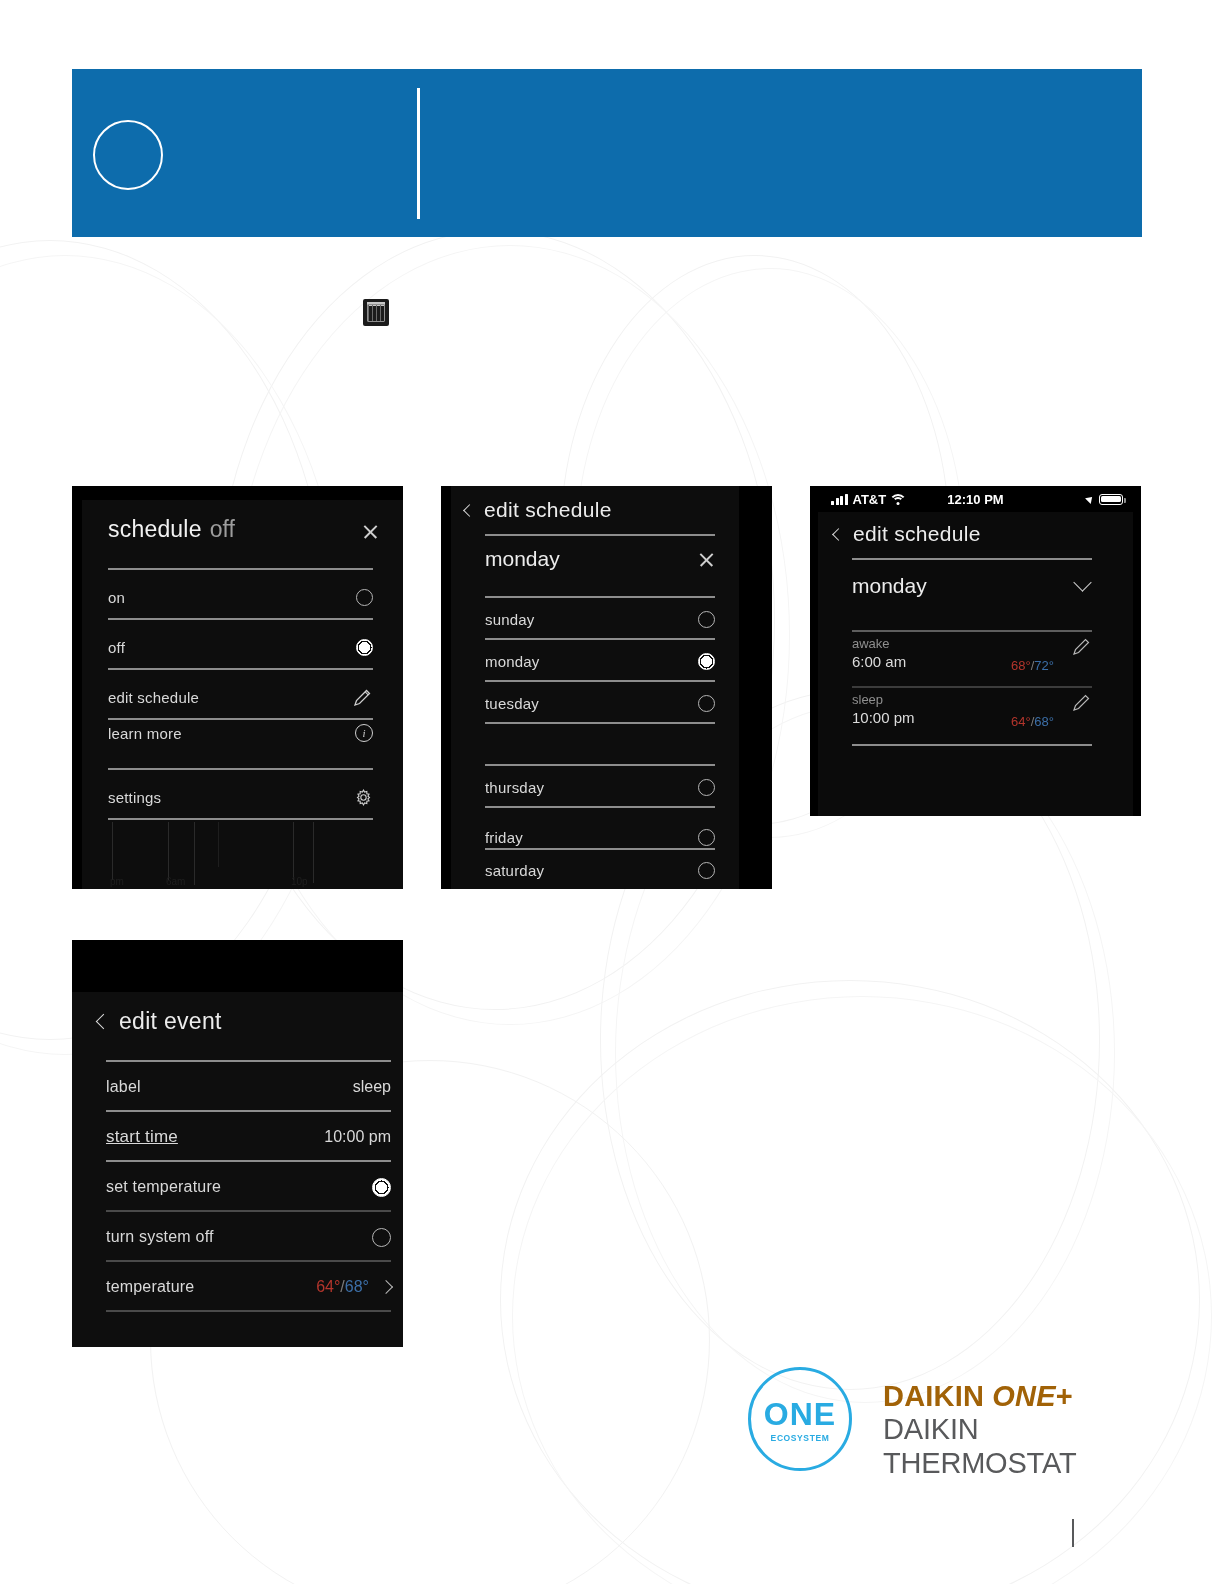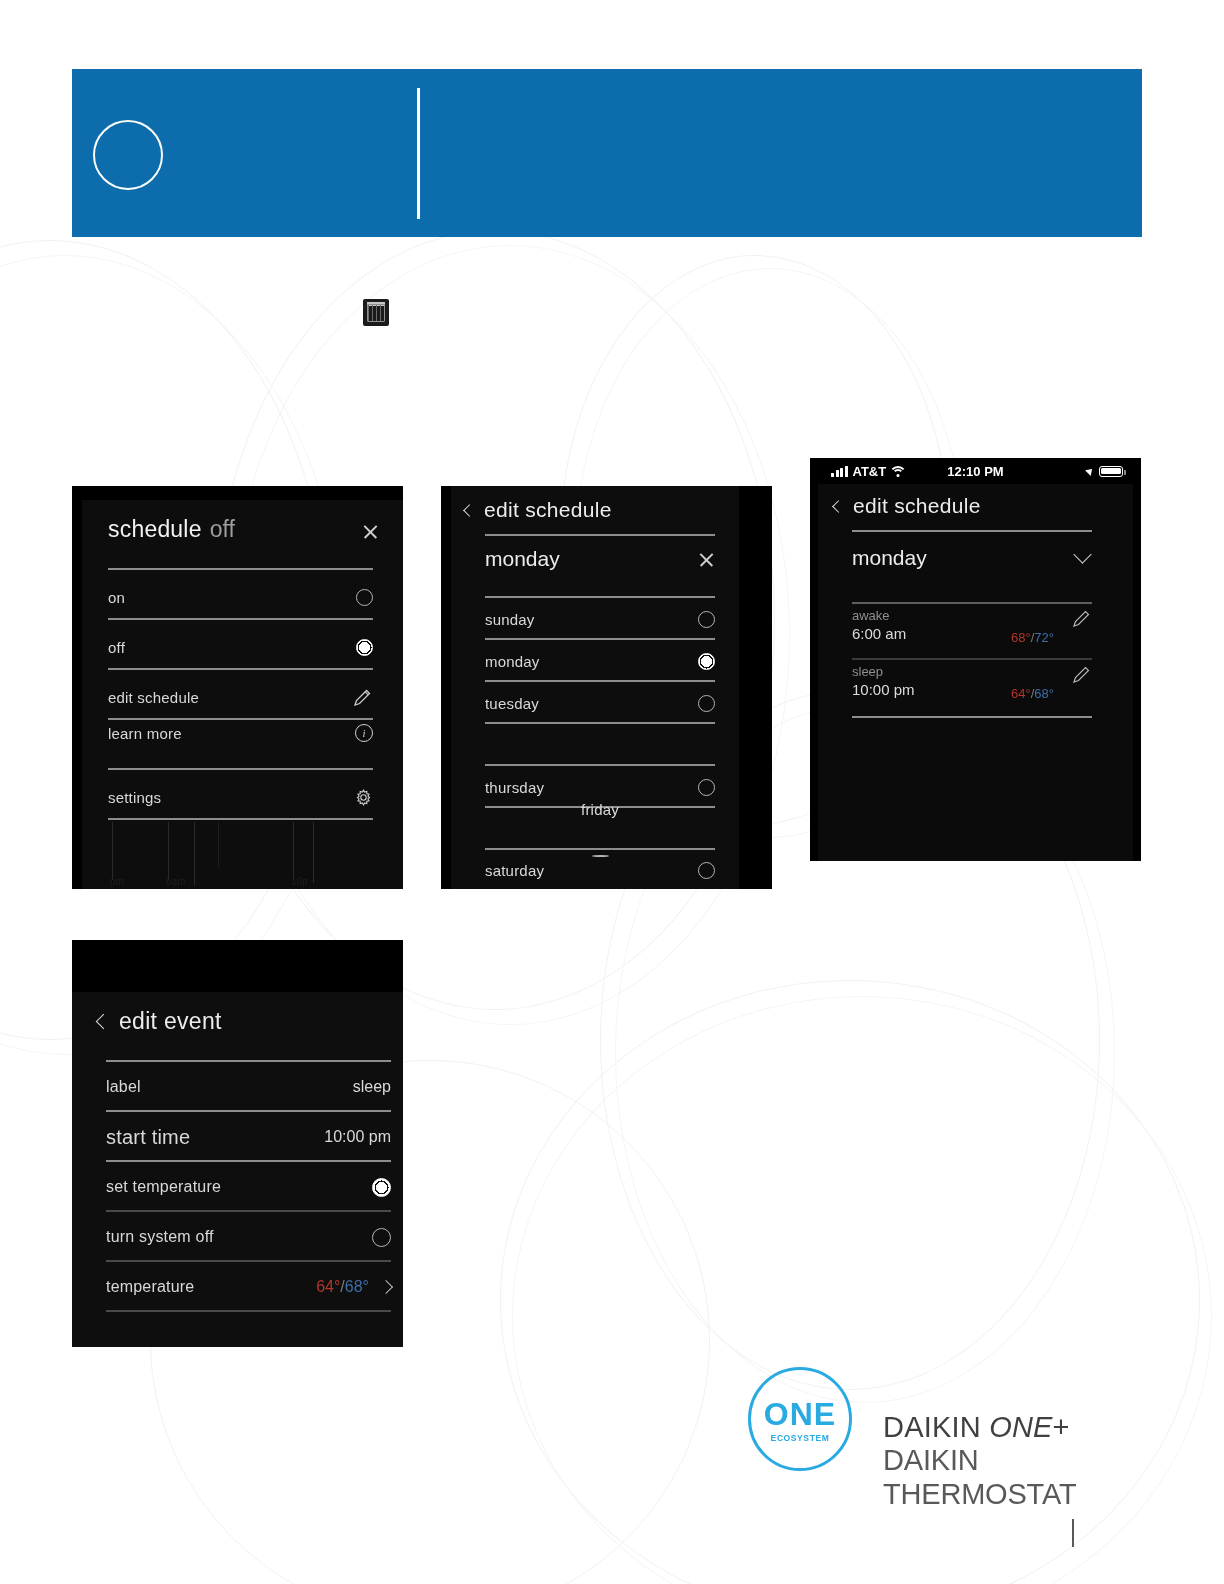--- a/index.html
+++ b/index.html
@@ -251,21 +251,21 @@
   }
   .logo-one {
     font-size: 32px; font-weight: bold; color: #29abe2;
     letter-spacing: 1px; line-height: 1; margin-top: 2px;
   }
   .logo-eco {
     font-size: 8.5px; font-weight: bold; color: #29abe2;
     letter-spacing: .6px; margin-top: 3px;
   }
   .logo-text { position: absolute; left: 135px; top: 16px; }
-  .logo-l1 { font-size: 29px; font-weight: normal; color: #404040; letter-spacing: .2px; line-height: 1.15; margin-top: 31px; }
+  .logo-l1 { font-size: 29px; font-weight: bold; color: #a16207; letter-spacing: .2px; line-height: 1.15; }
   .logo-l1 em { font-style: italic; }
   .logo-l2 { font-size: 29px; font-weight: normal; color: #58595b; letter-spacing: -.2px; line-height: 1.15; }
 
   .footer-rule {
     position: absolute; left: 1072px; top: 1519px;
     width: 2px; height: 28px; background: #58595b;
   }
   .footer-page {
     position: absolute; left: 1086px; top: 1519px;
     font-size: 18px; color: #58595b;
@@ -408,35 +408,35 @@
       <div class="hrule" style="position:absolute; left:34px; top:236px; width:230px;"></div>
 
       <div class="hrule" style="position:absolute; left:34px; top:278px; width:230px;"></div>
 
       <div class="row" style="position:absolute; left:34px; top:282px; width:230px; height:38px;">
         <span class="row-label">thursday</span>
         <span class="radio"></span>
       </div>
       <div class="hrule" style="position:absolute; left:34px; top:320px; width:230px;"></div>
 
-      <div class="row" style="position:absolute; left:34px; top:315px; width:230px; height:38px;flex-direction:column;">
+      <div class="row" style="position:absolute; left:34px; top:332px; width:230px; height:38px;">
         <span class="row-label">friday</span>
         <span class="radio"></span>
       </div>
       <div class="hrule" style="position:absolute; left:34px; top:362px; width:230px;"></div>
 
       <div class="row" style="position:absolute; left:34px; top:366px; width:230px; height:37px;">
         <span class="row-label">saturday</span>
         <span class="radio"></span>
       </div>
 
     </div>
   </div>
 
-  <div class="phone" style="left:810px; top:458px; width:331px; height:403px;">
+  <div class="phone" style="left:810px; top:486px; width:331px; height:330px;">
     <div class="screen" style="left:8px; top:0px; width:315px; height:403px; background:#0b0b0b;">
 
       <div class="statusbar">
         <div class="sb-left">
           <span class="bars">
               <i></i>
               <i></i>
               <i></i>
               <i></i>
             </span>
@@ -512,21 +512,21 @@
 
       <div class="hrule" style="position:absolute; left:34px; top:68px; width:285px;"></div>
 
       <div class="row" style="position:absolute; left:34px; top:72px; width:285px; height:46px;">
         <span class="row-label" style="font-size:16px;">label</span>
         <span class="row-value" style="font-size:16px;">sleep</span>
       </div>
       <div class="hrule" style="position:absolute; left:34px; top:118px; width:285px;"></div>
 
       <div class="row" style="position:absolute; left:34px; top:122px; width:285px; height:46px;">
-        <span class="row-label" style="font-size:20px;">start time</span>
+        <span class="row-label" style="font-size:17px;text-decoration:underline;">start time</span>
         <span class="row-value" style="font-size:16px;">10:00 pm</span>
       </div>
       <div class="hrule" style="position:absolute; left:34px; top:168px; width:285px;"></div>
 
       <div class="row" style="position:absolute; left:34px; top:172px; width:285px; height:46px;">
         <span class="row-label" style="font-size:16px;">set temperature</span>
         <span class="radio on" style="width:19px; height:19px;"></span>
       </div>
       <div class="hrule faint" style="position:absolute; left:34px; top:218px; width:285px; background:#4a4a4a;"></div>
 

